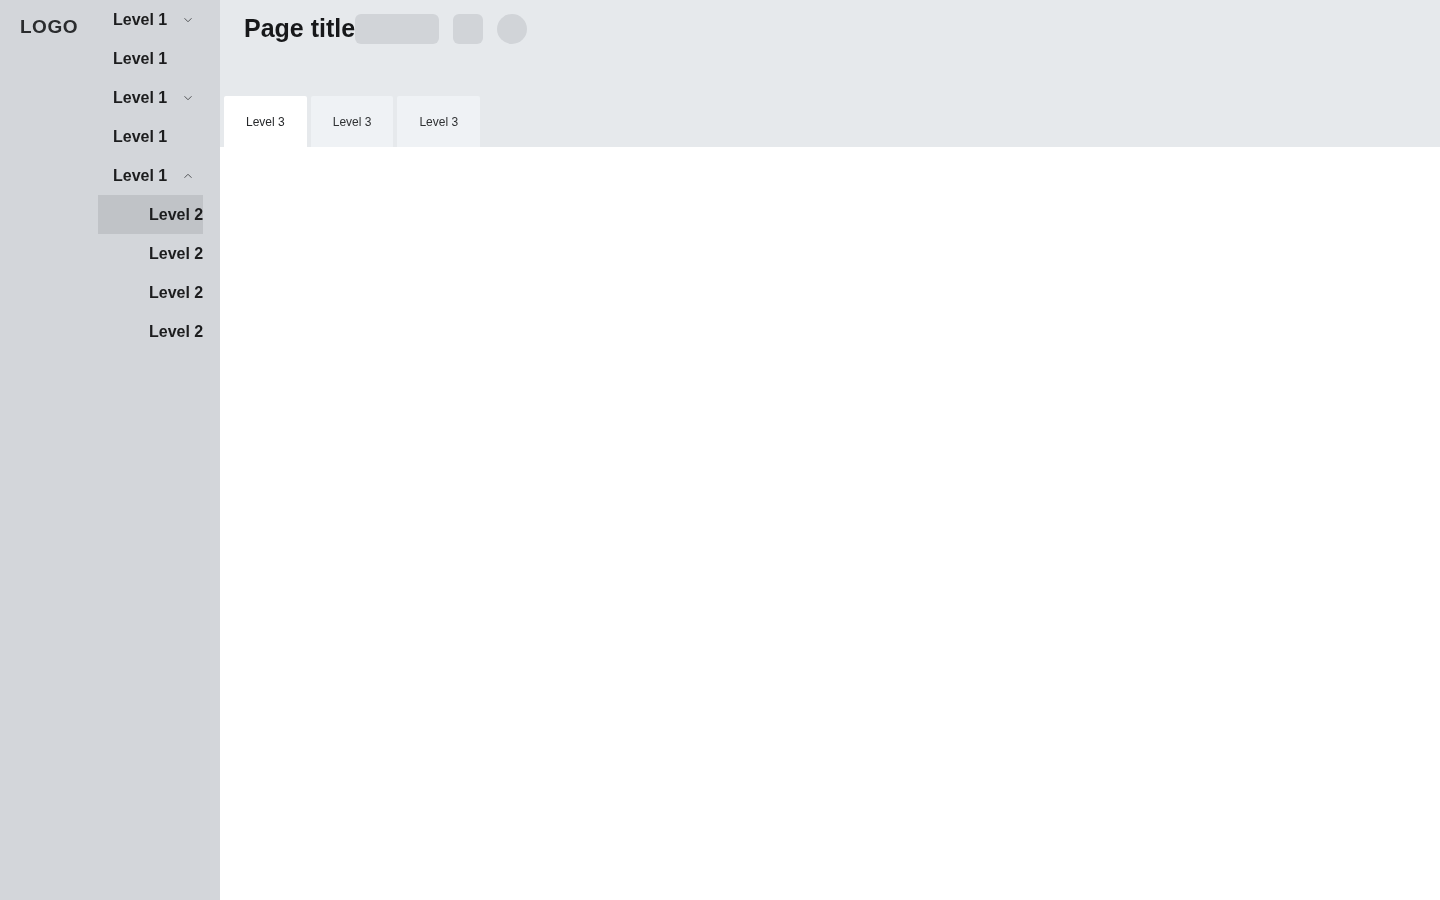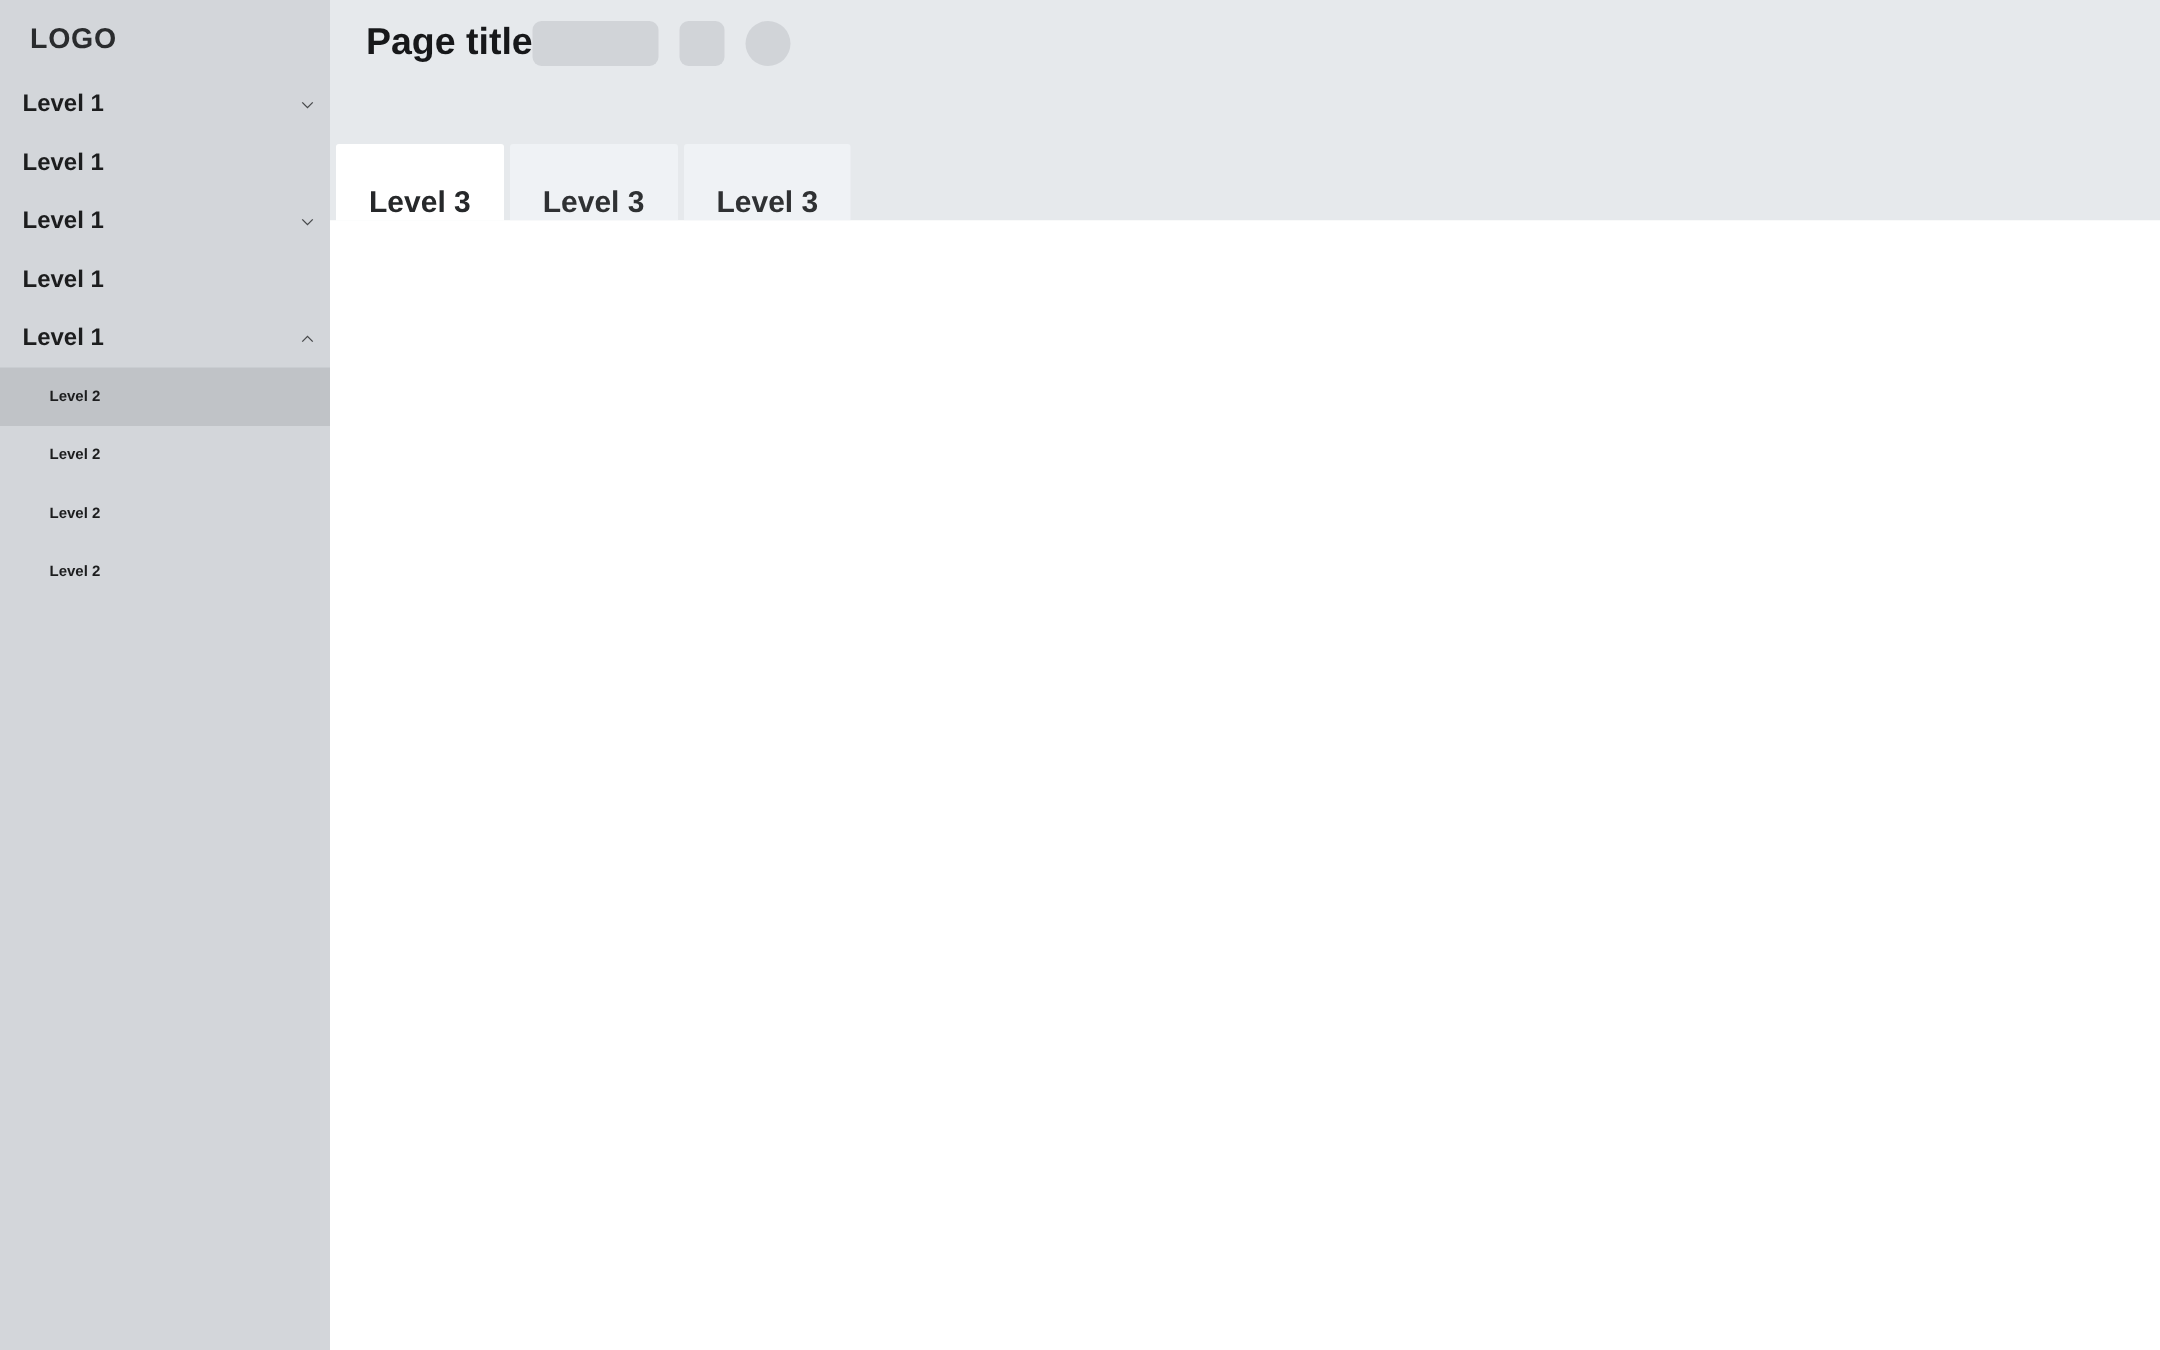--- a/index.html
+++ b/index.html
@@ -5,21 +5,21 @@
   * { box-sizing: border-box; margin: 0; padding: 0; }
   html, body { width: 1440px; height: 900px; overflow: hidden; font-family: "Segoe UI", "Helvetica Neue", Arial, sans-serif; }
   body { display: flex; }
 
   
   .sidebar {
     width: 220px;
     height: 100%;
     background: #d3d6da;
     display: flex;
-    flex-direction: column;
+    flex-direction: row;
     flex: 0 0 220px;
   }
   .logo {
     padding: 16px 20px 12px 20px;
     font-size: 19px;
     font-weight: 600;
     color: #2a2c2e;
     letter-spacing: 0.5px;
   }
   .nav {
@@ -34,22 +34,22 @@
     padding: 0 8px 0 15px;
     font-size: 16px;
     font-weight: 600;
     color: #1c1d1e;
     cursor: pointer;
   }
   .nav-sub {
     display: flex;
     align-items: center;
     height: 39px;
-    padding-left: 33px;
-    font-size: 10px;
+    padding-left: 51px;
+    font-size: 16px;
     font-weight: 600;
     color: #1c1d1e;
     cursor: pointer;
   }
   .nav-sub.active { background: #c0c3c7; }
   .chev {
     width: 14px; height: 14px; display:flex; align-items:center; justify-content:center;
   }
   .chev svg { width: 14px; height: 14px; stroke:#494b4d; stroke-width:1.6; fill:none; }
 
@@ -93,24 +93,24 @@
   }
   .tabs {
     display: flex;
     gap: 4px;
     padding-left: 4px;
     height: 51px;
     align-items: flex-end;
   }
   .tab {
     height: 51px;
-    display:flex; align-items:flex-end; justify-content:center;
+    display:flex; align-items:center; justify-content:center;
     padding: 0 22px;
-    font-size: 20px;
-    font-weight: 700;
+    font-size: 12px;
+    font-weight: 400;
     color: #26282a;
     background: #eff2f5;
     cursor: pointer;
     border-top-left-radius:2px;
     border-top-right-radius:2px;
   }
   .tab.active { background:#ffffff; }
   .tab:not(.active) { color:#2f3133; }
   .content {
     flex: 1 1 auto;

